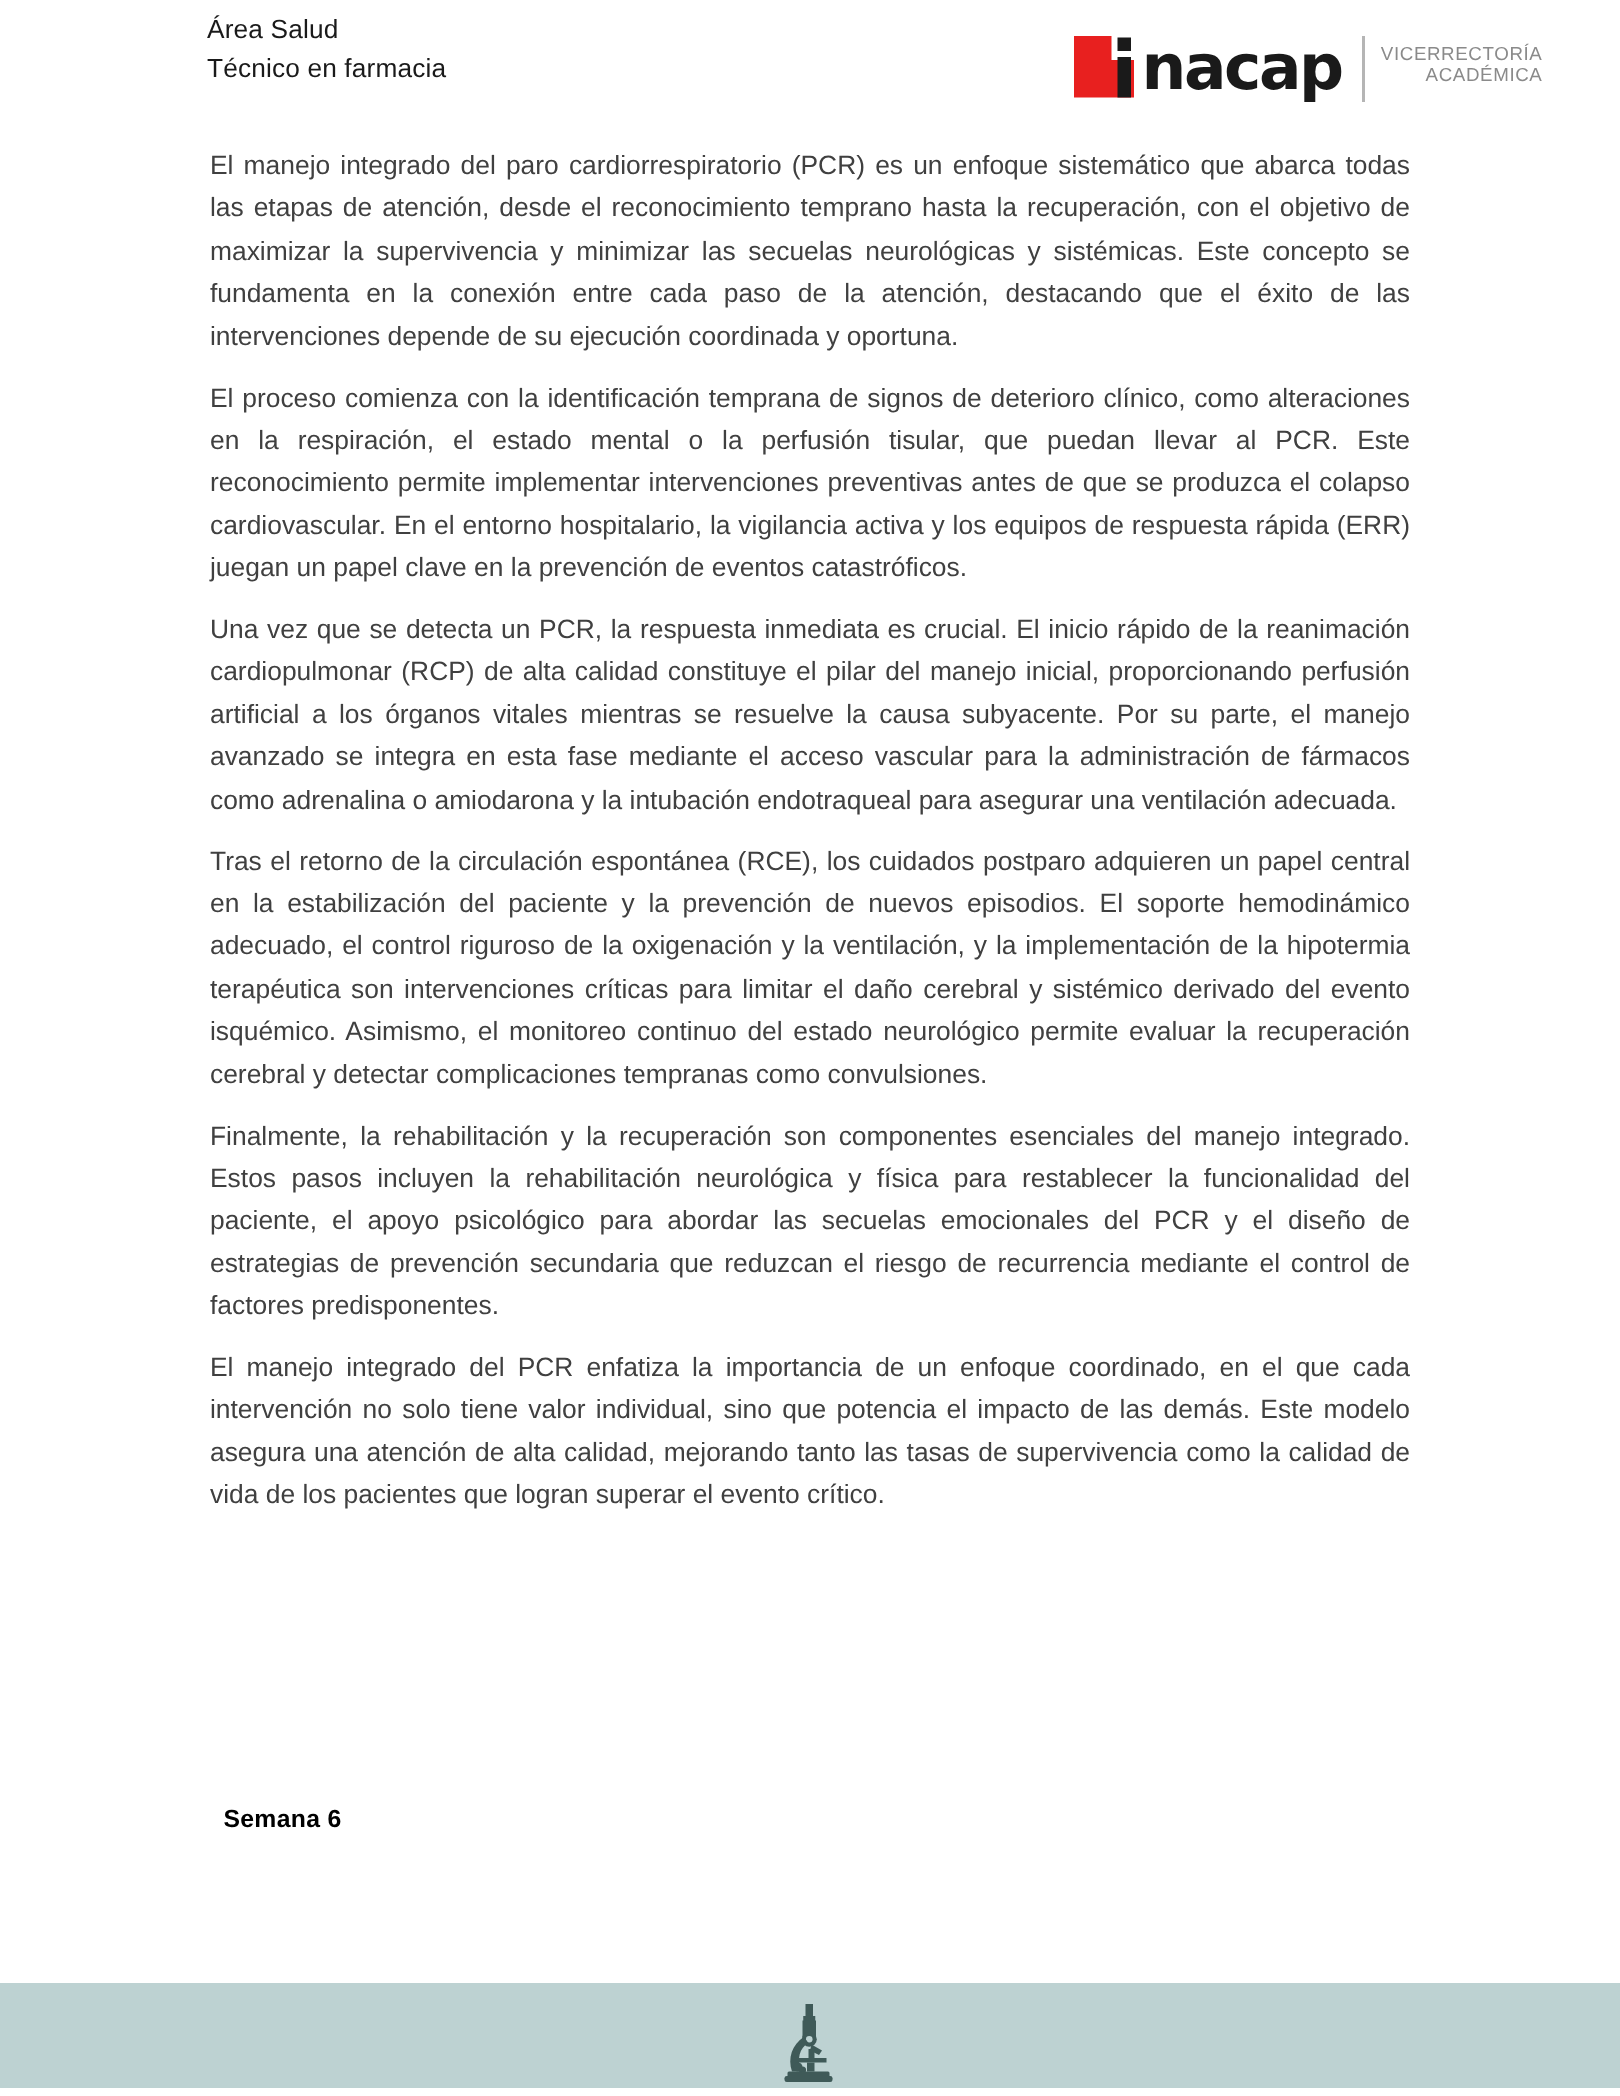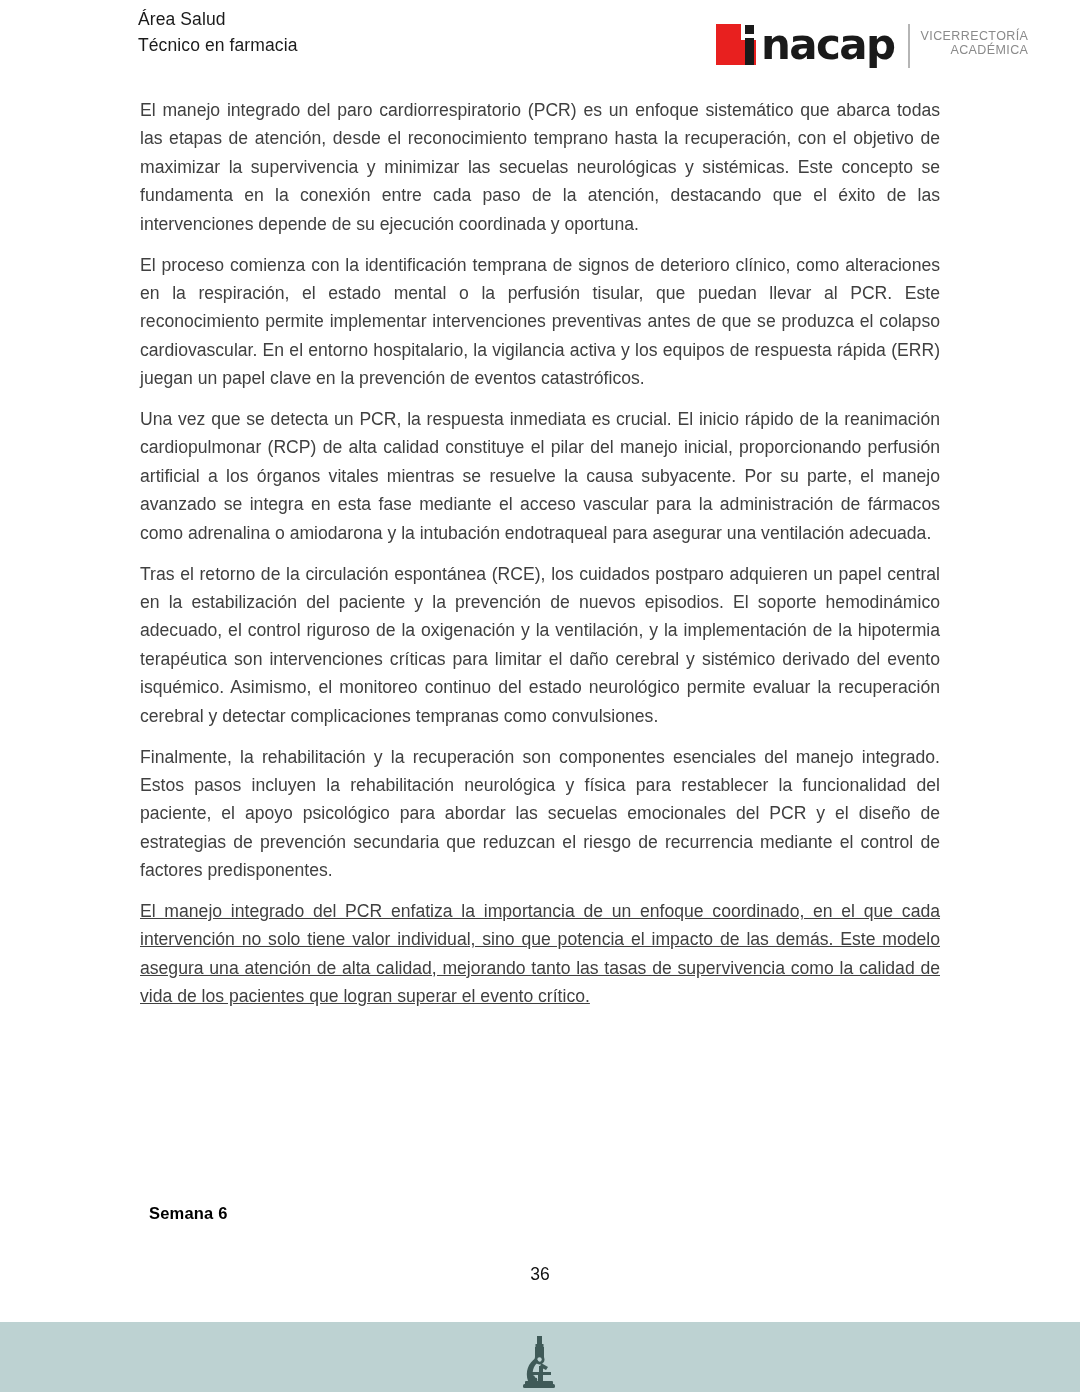--- a/index.html
+++ b/index.html
@@ -128,21 +128,21 @@
   }
   .para {
     text-align: justify;
     text-justify: inter-word;
     font-size: 17.6px;
     line-height: 28.4px;
     color: #404040;
     margin: 0 0 12.5px 0;
     hyphens: none;
   }
-  .para:last-child { margin-bottom: 0; text-decoration: underline; }
+  .para:last-child { margin-bottom: 0; }
 
   
   .semana {
     position: absolute;
     left: 149px;
     top: 1204px;
     font-size: 16.5px;
     font-weight: bold;
     color: #000000;
     letter-spacing: 0.2px;
@@ -225,21 +225,20 @@
     <p class="para">El proceso comienza con la identificación temprana de signos de deterioro clínico, como alteraciones en la respiración, el estado mental o la perfusión tisular, que puedan llevar al PCR. Este reconocimiento permite implementar intervenciones preventivas antes de que se produzca el colapso cardiovascular. En el entorno hospitalario, la vigilancia activa y los equipos de respuesta rápida (ERR) juegan un papel clave en la prevención de eventos catastróficos.</p>
     <p class="para">Una vez que se detecta un PCR, la respuesta inmediata es crucial. El inicio rápido de la reanimación cardiopulmonar (RCP) de alta calidad constituye el pilar del manejo inicial, proporcionando perfusión artificial a los órganos vitales mientras se resuelve la causa subyacente. Por su parte, el manejo avanzado se integra en esta fase mediante el acceso vascular para la administración de fármacos como adrenalina o amiodarona y la intubación endotraqueal para asegurar una ventilación adecuada.</p>
     <p class="para">Tras el retorno de la circulación espontánea (RCE), los cuidados postparo adquieren un papel central en la estabilización del paciente y la prevención de nuevos episodios. El soporte hemodinámico adecuado, el control riguroso de la oxigenación y la ventilación, y la implementación de la hipotermia terapéutica son intervenciones críticas para limitar el daño cerebral y sistémico derivado del evento isquémico. Asimismo, el monitoreo continuo del estado neurológico permite evaluar la recuperación cerebral y detectar complicaciones tempranas como convulsiones.</p>
     <p class="para">Finalmente, la rehabilitación y la recuperación son componentes esenciales del manejo integrado. Estos pasos incluyen la rehabilitación neurológica y física para restablecer la funcionalidad del paciente, el apoyo psicológico para abordar las secuelas emocionales del PCR y el diseño de estrategias de prevención secundaria que reduzcan el riesgo de recurrencia mediante el control de factores predisponentes.</p>
     <p class="para">El manejo integrado del PCR enfatiza la importancia de un enfoque coordinado, en el que cada intervención no solo tiene valor individual, sino que potencia el impacto de las demás. Este modelo asegura una atención de alta calidad, mejorando tanto las tasas de supervivencia como la calidad de vida de los pacientes que logran superar el evento crítico.</p>
   </div>
 
   <div class="semana">Semana 6</div>
 
   <div class="footer-center">
-    <div class="page-number">36</div>
   </div>
 
   <div class="bottom-band"></div>
 
   <svg class="microscope" viewBox="0 0 58 58" aria-hidden="true">
     <g fill="#3f5a58">
 
       <rect x="26" y="2" width="5" height="9"></rect>
       <rect x="24.5" y="10" width="8" height="4"></rect>
 

